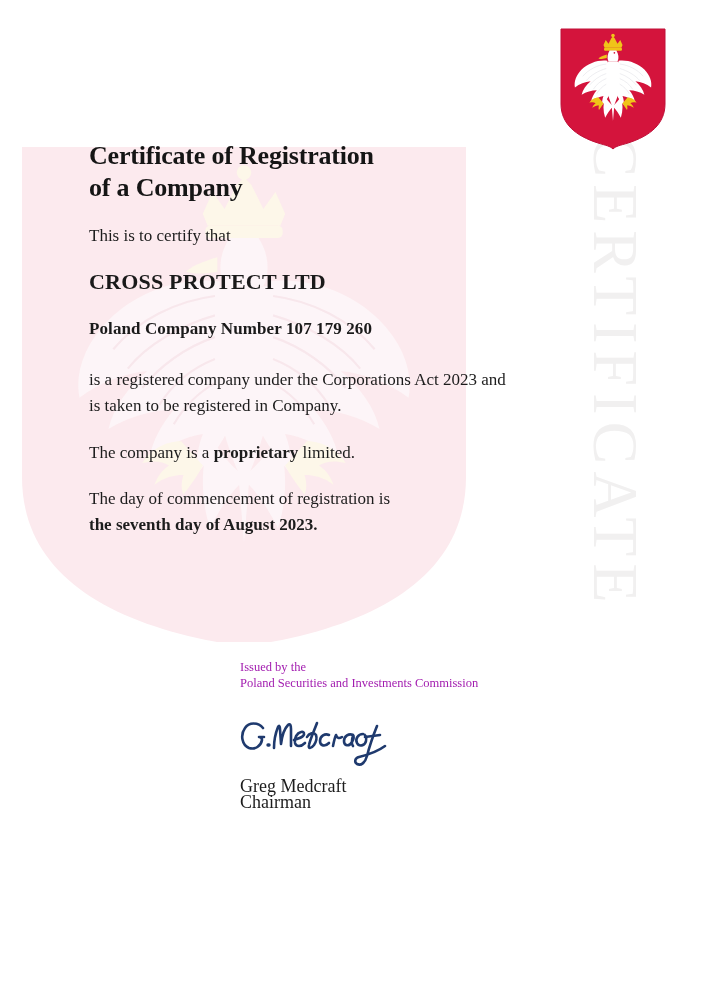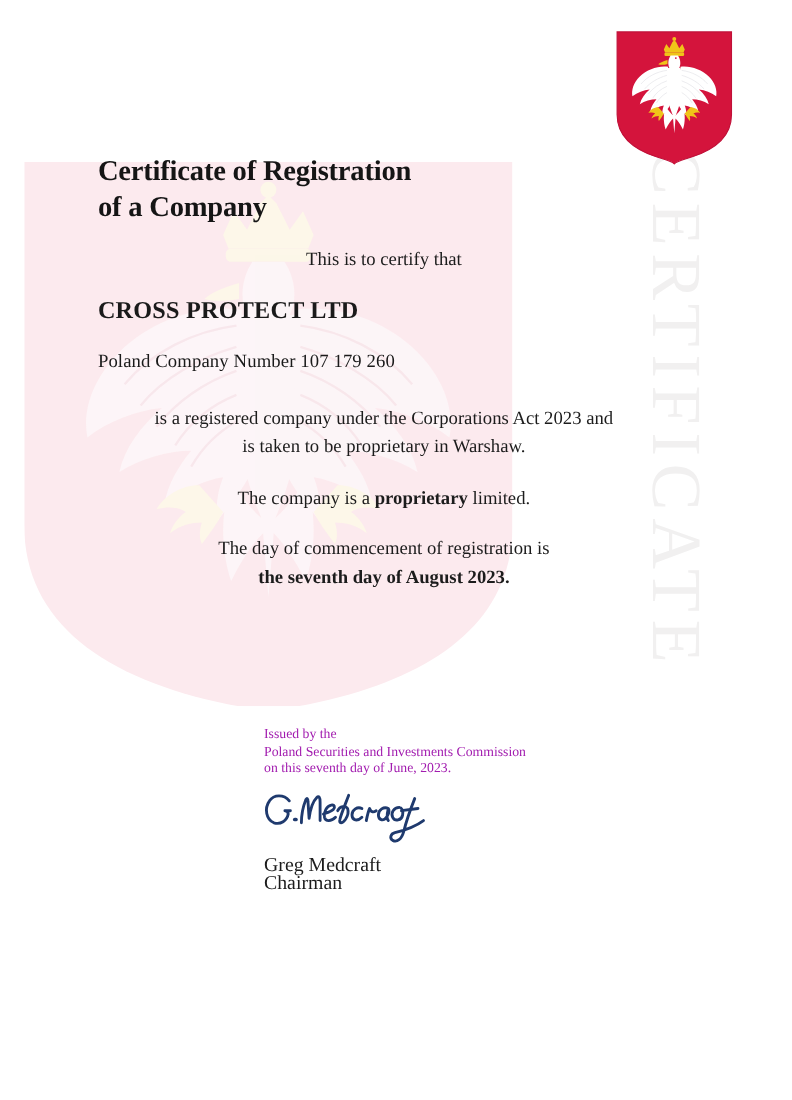--- a/index.html
+++ b/index.html
@@ -92,34 +92,33 @@
     position: absolute;
     left: 88px;
     top: 224px;
     width: 520px;
   }
   .para {
     font-size: 17px;
     line-height: 24px;
     margin: 0 0 21px 0;
     color: #1c1c1c;
-    text-align: center;
   }
   .para b, .strong { font-weight: bold; }
 
   
   .company-name {
     font-size: 22px;
     font-weight: bold;
     letter-spacing: 0.2px;
     margin: 0 0 24px 0;
   }
   .company-number {
     font-size: 17px;
-    font-weight: normal;
+    font-weight: bold;
     letter-spacing: 0.1px;
     margin: 0 0 28px 0;
   }
 
   .two-line { margin-bottom: 22px; }
   .two-line div { line-height: 26px; }
 
   
   .issuer-block {
     position: absolute;
@@ -313,37 +312,36 @@
     <div class="body-block">
 
       <p class="para">This is to certify that</p>
 
       <p class="company-name">CROSS PROTECT LTD</p>
 
       <p class="company-number">Poland Company Number 107 179 260</p>
 
       <div class="para two-line">
         <div>is a registered company under the Corporations Act 2023 and</div>
-        <div>is taken to be proprietary in Warshaw.</div>
+        <div>is taken to be registered in Company.</div>
       </div>
 
 
       <p class="para"><span>The company is a </span><span class="strong">proprietary</span><span> limited.</span></p>
 
       <div class="para two-line">
         <div>The day of commencement of registration is</div>
         <div class="strong">the seventh day of August 2023.</div>
       </div>
 
     </div>
 
     <div class="issuer-block">
       <div class="issuer-line">Issued by the</div>
       <div class="issuer-line">Poland Securities and Investments Commission</div>
-      <div class="issuer-line">on this seventh day of June, 2023.</div>
     </div>
 
     <div class="signature">
       <svg viewBox="0 0 200 56" xmlns="http://www.w3.org/2000/svg">
         <g fill="none" stroke="#1f3a6e" stroke-width="2.6" stroke-linecap="round" stroke-linejoin="round">
 
           <path d="M26,14 C21,8 12,8 8,14 C3,21 5,31 12,34 C18,36 24,32 25,26
                    C25,24 24,23 22,23 L27,23"></path>
 
           <path d="M31,31 L32,31" stroke-width="3.4"></path>

